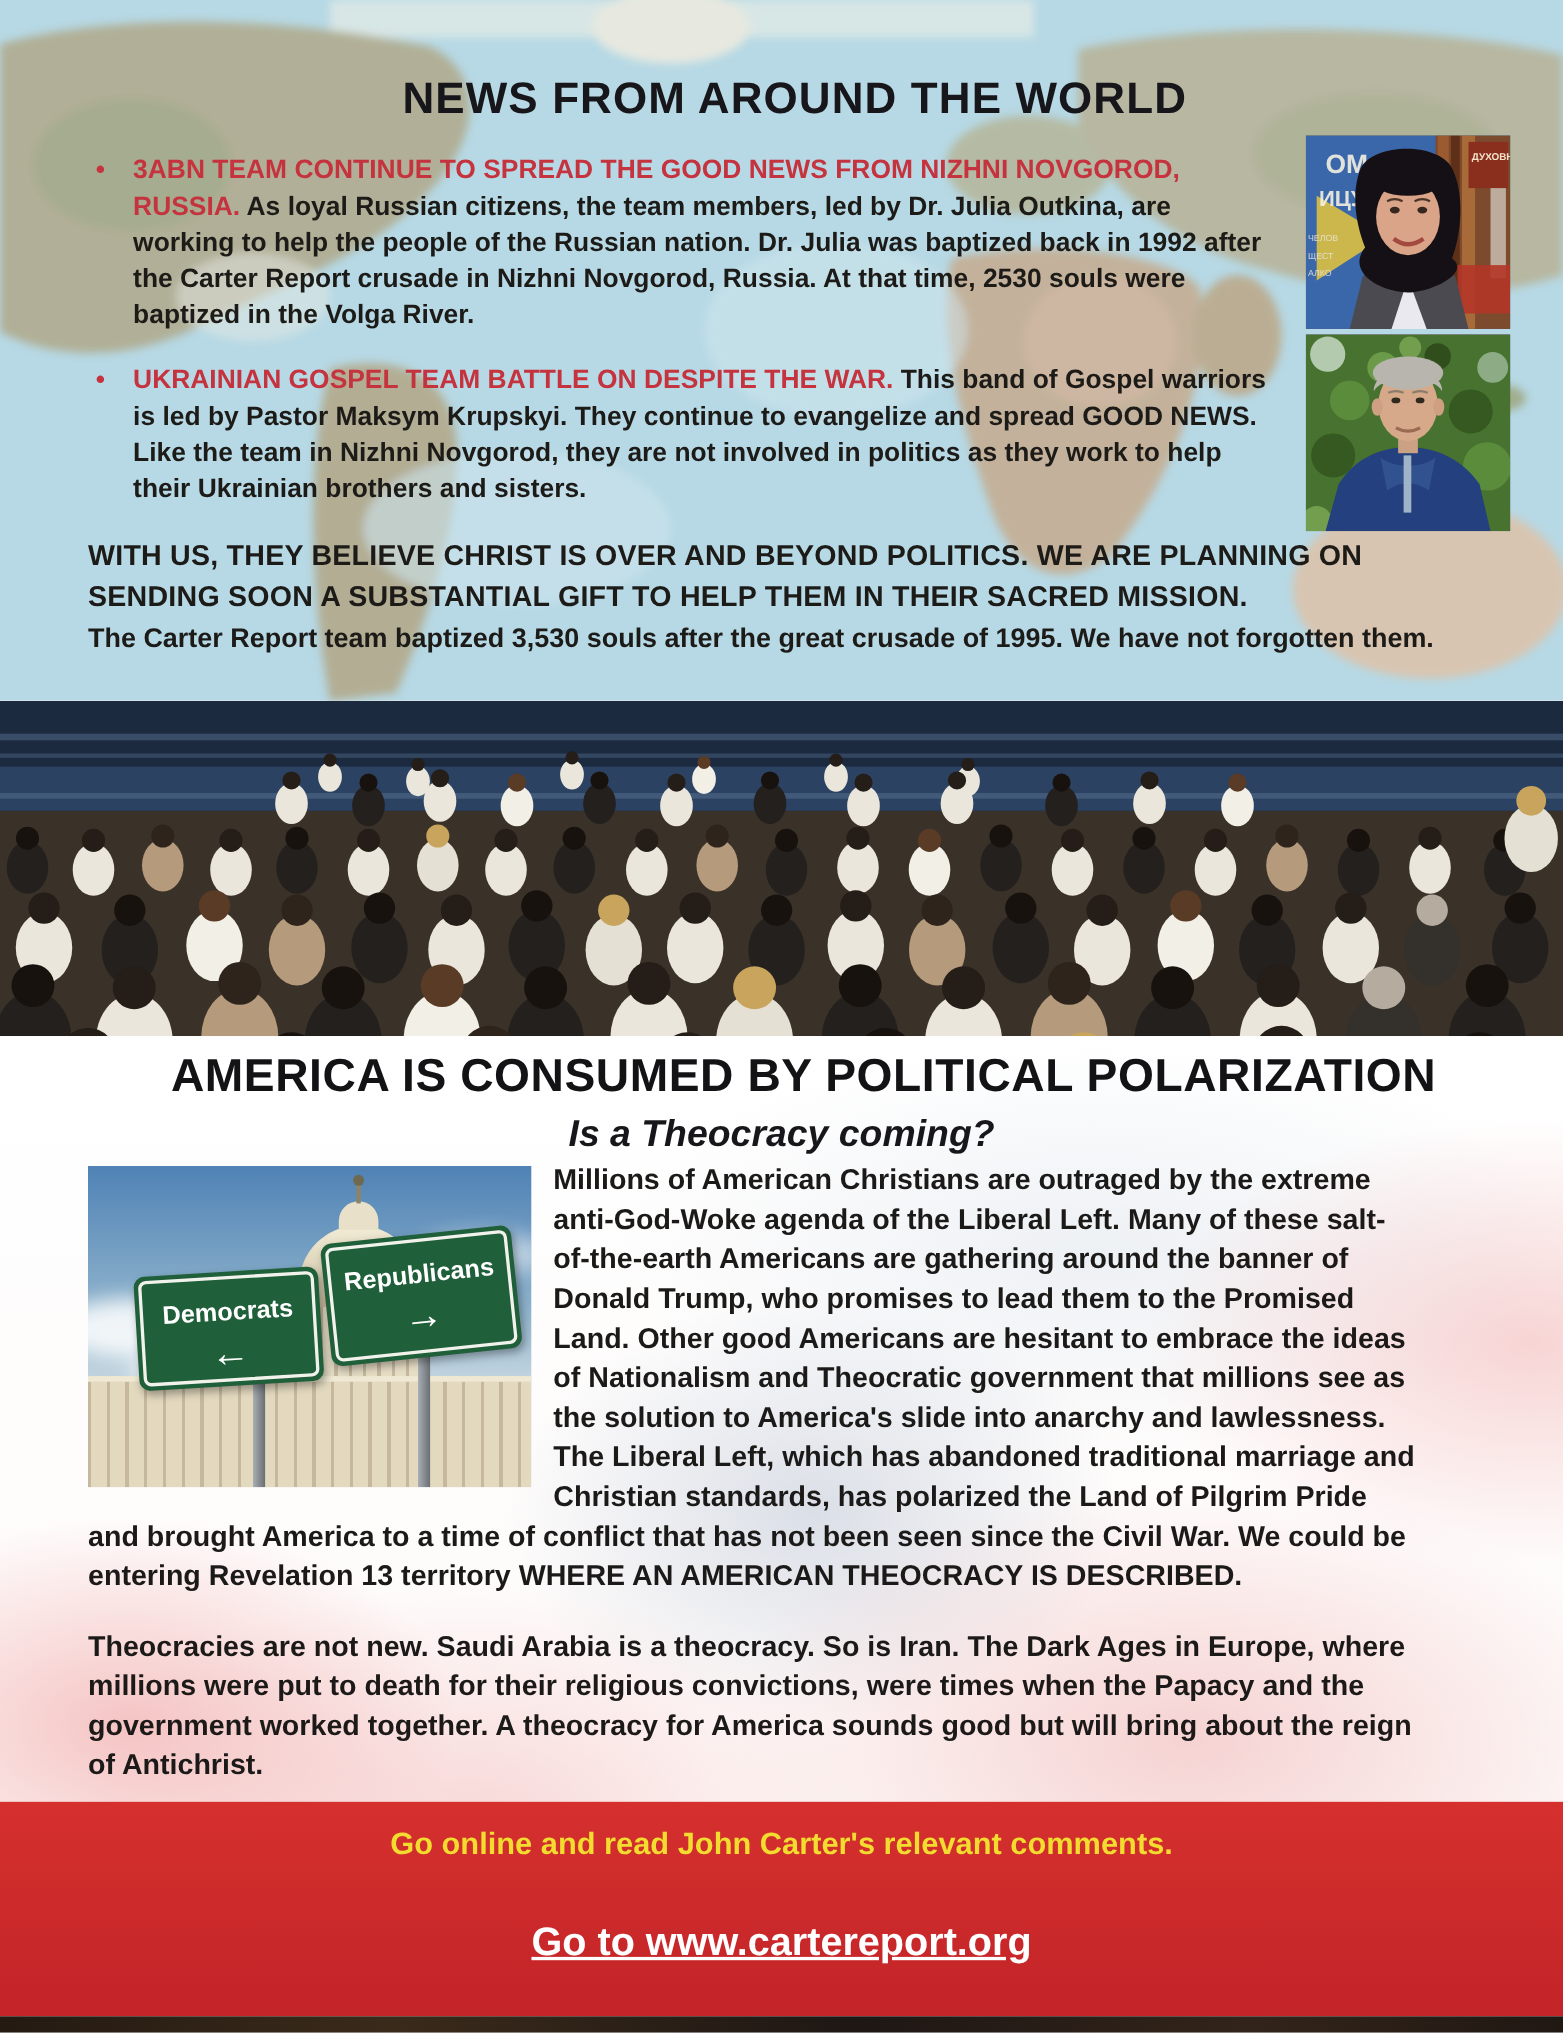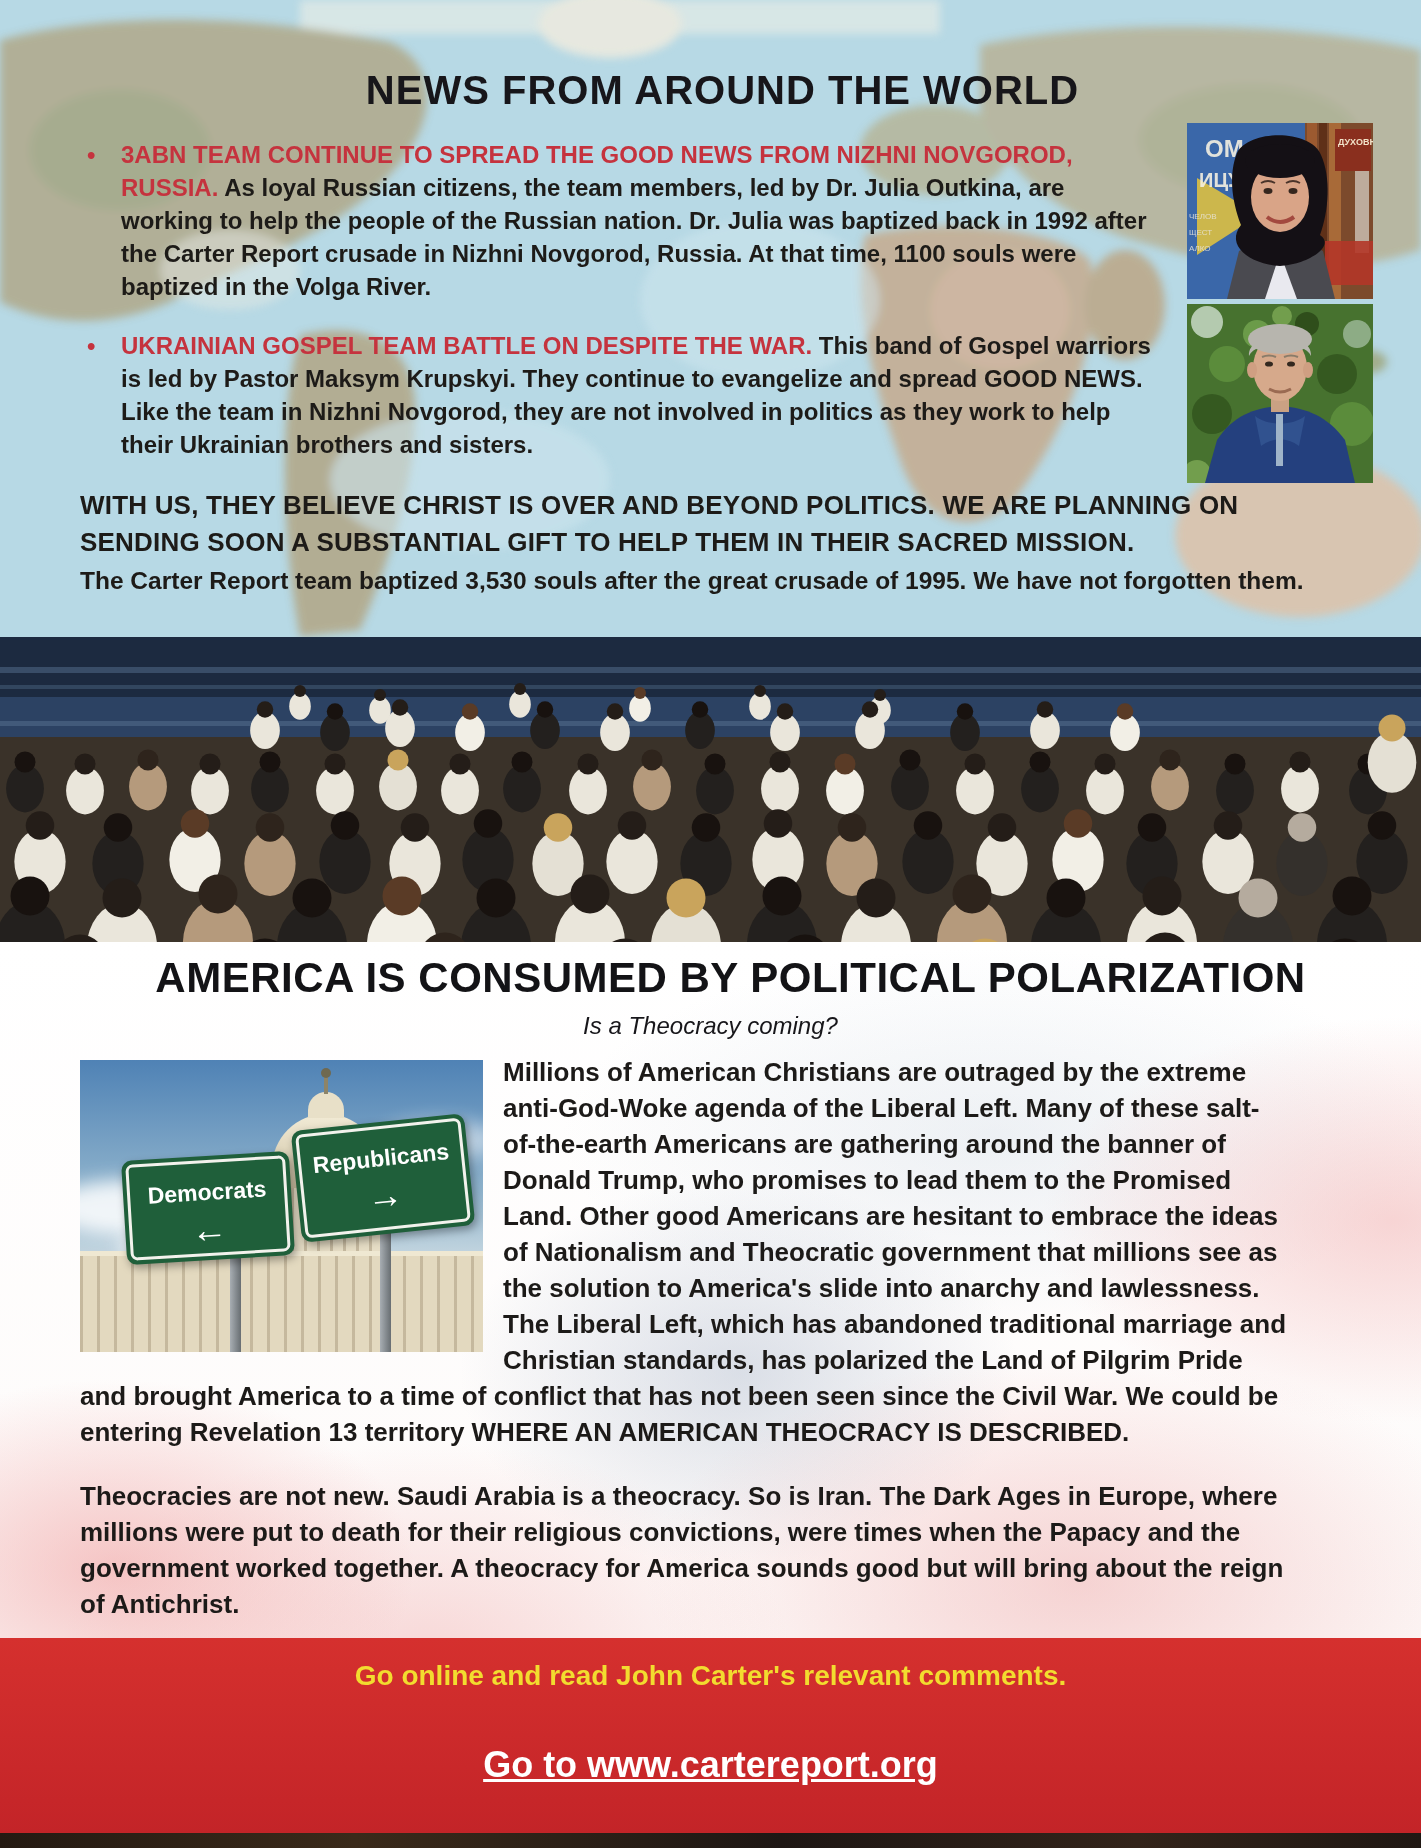--- a/index.html
+++ b/index.html
@@ -32,21 +32,21 @@
       radial-gradient(ellipse 430px 270px at 8% 90%, rgba(238,152,152,.55), transparent 70%),
       radial-gradient(ellipse 520px 300px at 30% 102%, rgba(242,182,182,.5), transparent 70%),
       radial-gradient(ellipse 500px 290px at 98% 40%, rgba(240,172,172,.5), transparent 70%),
       radial-gradient(ellipse 620px 330px at 76% 92%, rgba(236,162,162,.45), transparent 70%),
       radial-gradient(ellipse 430px 300px at 52% 62%, rgba(152,168,192,.35), transparent 65%),
       radial-gradient(ellipse 620px 270px at 70% 28%, rgba(192,206,220,.28), transparent 70%),
       linear-gradient(#ffffff,#fdfaf9);}
   .am-title{position:absolute;left:0;right:0;top:12px;text-align:center;
       font-weight:800;font-size:42px;letter-spacing:.5px;color:#131316;padding-left:40px;}
   .am-sub{position:absolute;left:0;right:0;top:70px;text-align:center;
-      font-weight:400;font-style:italic;font-size:24px;color:#17161a;}
+      font-weight:700;font-style:italic;font-size:34px;color:#17161a;}
   .flag-content{position:absolute;left:80px;top:112px;width:1208px;
       font-weight:700;font-size:26px;line-height:36px;color:#1c1a18;}
   .flag-content p{margin:0;}
   .flag-content p + p{margin-top:28px;}
 
   
   .capitol{float:left;position:relative;width:403px;height:292px;margin:6px 20px 8px 0;
       overflow:hidden;background:linear-gradient(180deg,#4f82b5,#8fb3cc 45%,#cfdde4 72%,#e8e9e2);}
   .cloud{position:absolute;border-radius:50%;background:#fff;filter:blur(9px);opacity:.85;}
   .c1{left:-30px;top:120px;width:160px;height:55px;}
@@ -122,21 +122,21 @@
         <ellipse cx="760" cy="300" rx="120" ry="80" fill="#d4e9f0" opacity=".5"></ellipse>
       </g>
     </svg>
 
     <div class="news-title">NEWS FROM AROUND THE WORLD</div>
 
     <div class="bullets">
       <div class="bullet">
         <span class="dot">•</span>
         <span class="bhead">3ABN TEAM CONTINUE TO SPREAD THE GOOD NEWS FROM NIZHNI NOVGOROD, RUSSIA.</span>
-        <span>As loyal Russian citizens, the team members, led by Dr. Julia Outkina, are working to help the people of the Russian nation. Dr. Julia was baptized back in 1992 after the Carter Report crusade in Nizhni Novgorod, Russia. At that time, 1100 souls were baptized in the Volga River.</span>
+        <span>As loyal Russian citizens, the team members, led by Dr. Julia Outkina, are working to help the people of the Russian nation. Dr. Julia was baptized back in 1992 after the Carter Report crusade in Nizhni Novgorod, Russia. At that time, 2530 souls were baptized in the Volga River.</span>
       </div>
       <div class="bullet">
         <span class="dot">•</span>
         <span class="bhead">UKRAINIAN GOSPEL TEAM BATTLE ON DESPITE THE WAR.</span>
         <span>This band of Gospel warriors is led by Pastor Maksym Krupskyi. They continue to evangelize and spread GOOD NEWS. Like the team in Nizhni Novgorod, they are not involved in politics as they work to help their Ukrainian brothers and sisters.</span>
       </div>
     </div>
 
     <div class="caps-block">
       <div class="caps-line">WITH US, THEY BELIEVE CHRIST IS OVER AND BEYOND POLITICS. WE ARE PLANNING ON SENDING SOON A SUBSTANTIAL GIFT TO HELP THEM IN THEIR SACRED MISSION.</div>

